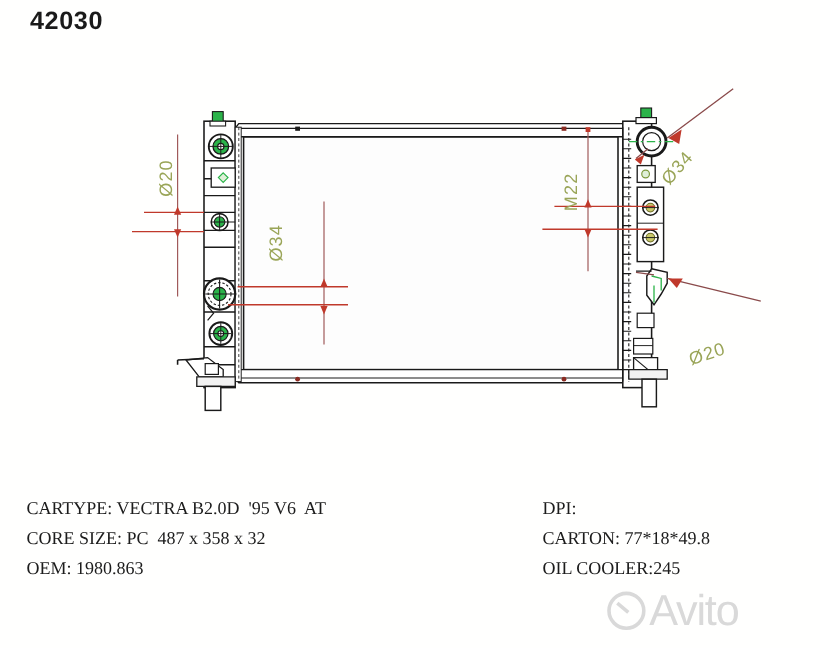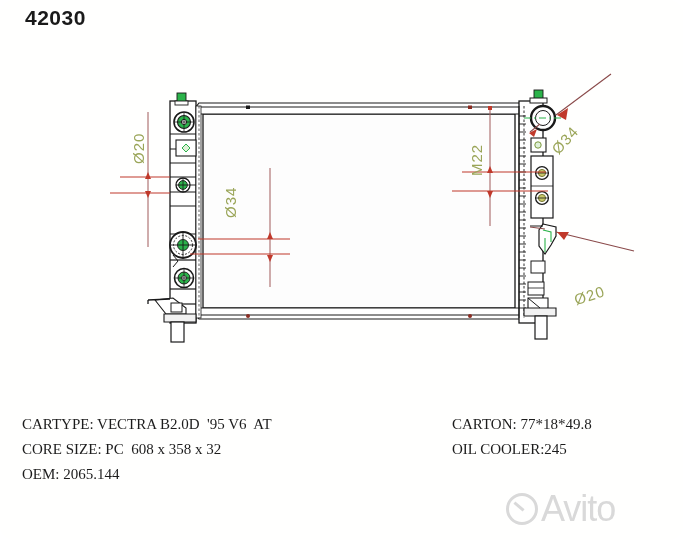--- a/index.html
+++ b/index.html
@@ -7,21 +7,20 @@
     padding: 0;
     background: #ffffff;
   }
   #page {
     position: relative;
     width: 683px;
     height: 540px;
     background: #fffffe;
     overflow: hidden;
     font-family: "Liberation Serif", serif;
-    border-radius: 14px;
   }
 
   
   #part-number {
     position: absolute;
     left: 25px;
     top: 6px;
     font-family: "Liberation Sans", sans-serif;
     font-size: 21px;
     font-weight: 700;
@@ -355,24 +354,25 @@
     <div class="dim-label" id="dim-d20-left">Ø20</div>
     <div class="dim-label" id="dim-d34-left">Ø34</div>
     <div class="dim-label" id="dim-m22-right">M22</div>
     <div class="dim-label" id="dim-d34-right">Ø34</div>
     <div class="dim-label" id="dim-d20-right">Ø20</div>
   </div>
 
   <div id="spec-block">
     <div class="spec-col" id="spec-col-left">
       <div class="spec-line">CARTYPE: VECTRA B2.0D  '95 V6  AT</div>
-      <div class="spec-line">CORE SIZE: PC  608 x 358 x 32</div>
-      <div class="spec-line">OEM: 2065.144</div>
+      <div class="spec-line">CORE SIZE: PC  487 x 358 x 32</div>
+      <div class="spec-line">OEM: 1980.863</div>
     </div>
     <div class="spec-col" id="spec-col-right">
+      <div class="spec-line">DPI:</div>
       <div class="spec-line">CARTON: 77*18*49.8</div>
       <div class="spec-line">OIL COOLER:245</div>
     </div>
   </div>
 
   <div id="watermark">
     <span class="wm-mark"></span><span>Avito</span>
   </div>
 
 </div>

